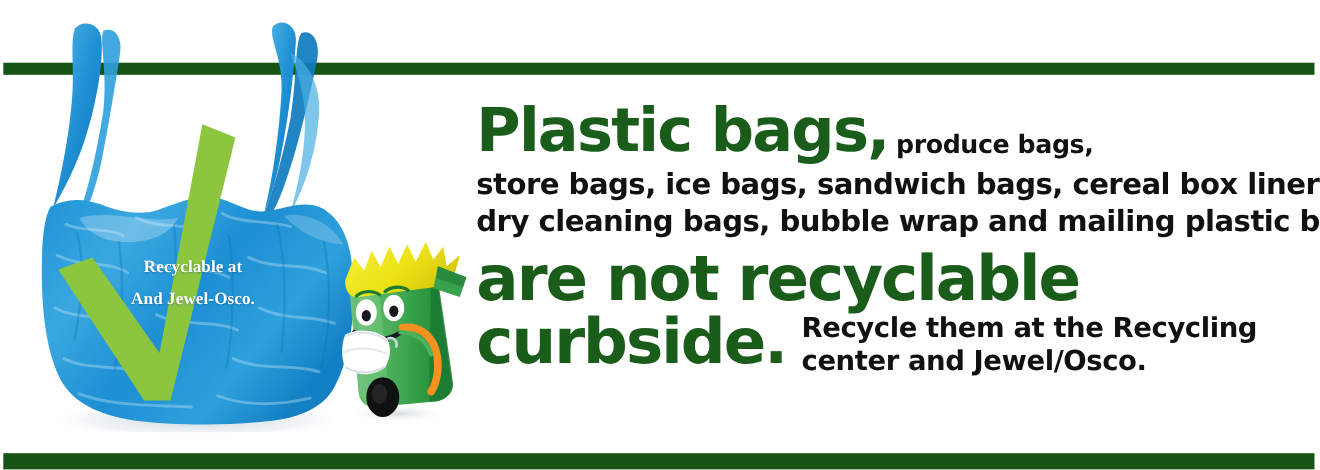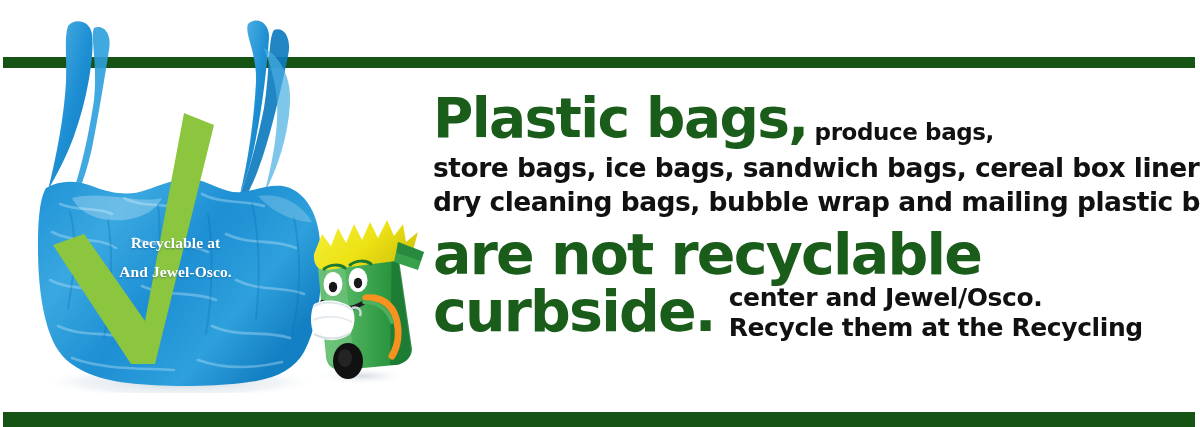--- a/index.html
+++ b/index.html
@@ -321,22 +321,22 @@
     <div id="list-lines">
       <div class="list-line">store bags, ice bags, sandwich bags, cereal box liners,</div>
       <div class="list-line">dry cleaning bags, bubble wrap and mailing plastic bags</div>
     </div>
 
     <div id="bignot">
       <span class="big-green">are not recyclable</span>
       <div id="lastrow">
         <span class="big-green">curbside.</span>
         <div id="tail">
+          <span>Recycle them at the Recycling</span>
           <span>center and Jewel/Osco.</span>
-          <span>Recycle them at the Recycling</span>
         </div>
       </div>
     </div>
 
   </div>
 
   <div id="rule-bottom" class="rule"></div>
 
 </div>
 

